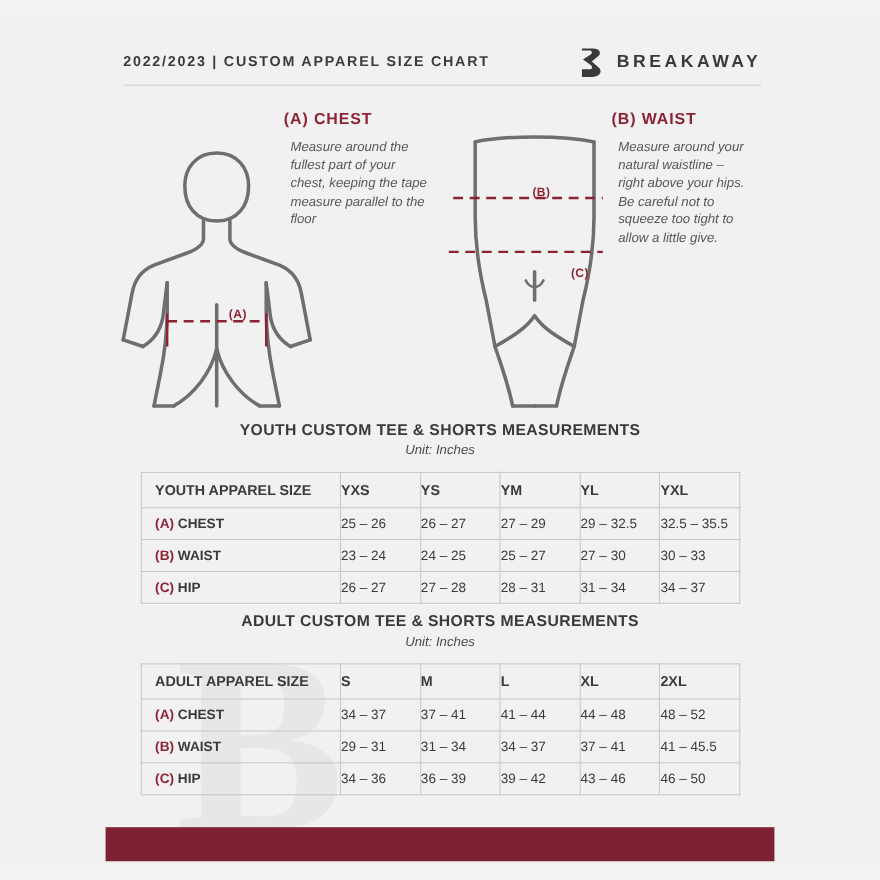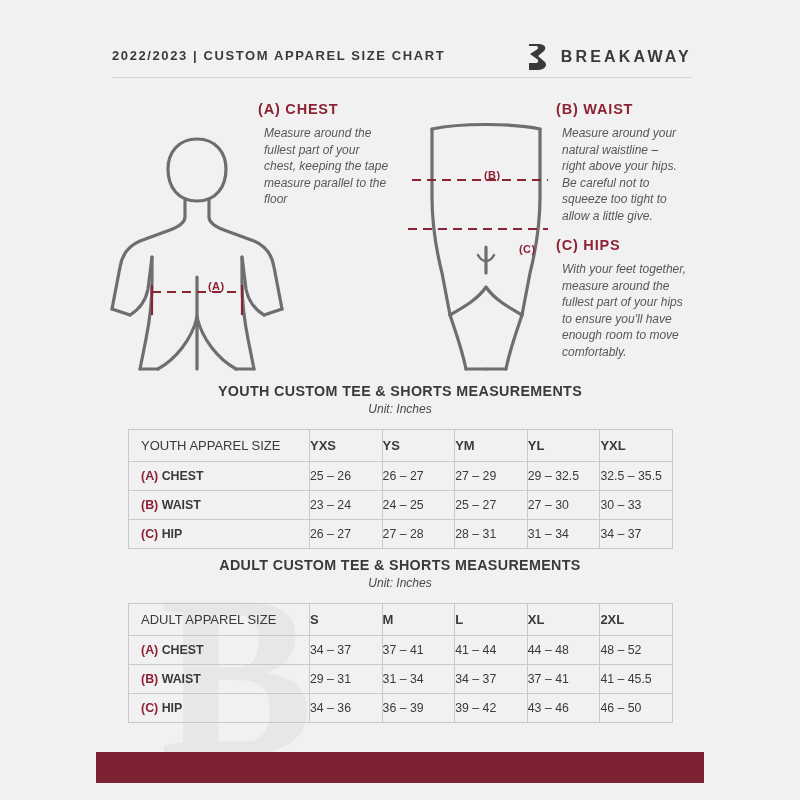--- a/index.html
+++ b/index.html
@@ -167,21 +167,21 @@
   table.size th:first-child, table.size td:first-child {
     text-align: left;
     padding-left: 12px;
     width: 168px;
   }
   table.size thead th {
     font-weight: bold;
     font-size: 13px;
     height: 31px;
   }
-  table.size thead th:first-child { font-weight: normal; }
+  table.size thead th:first-child { font-weight: bold; }
   .rowlabel { font-weight: bold; }
   .rowlabel .tag { color: #8c2335; }
   table.size td.val { font-size: 12.3px; }
 
   .footer-bar {
     position: absolute;
     left: 96px;
     top: 735px;
     width: 608px;
     height: 48px;
@@ -257,24 +257,20 @@
       <span class="label-tag" style="left:519px; top:166px;">(C)</span>
 
       <div class="callout" id="callout-chest">
         <p class="callout-title">(A) CHEST</p>
         <p class="callout-body">Measure around the fullest part of your chest, keeping the tape measure parallel to the floor</p>
       </div>
       <div class="callout" id="callout-waist">
         <p class="callout-title">(B) WAIST</p>
         <p class="callout-body">Measure around your natural waistline – right above your hips. Be careful not to squeeze too tight to allow a little give.</p>
       </div>
-      <div class="callout" id="callout-hips">
-        <p class="callout-title">(C) HIPS</p>
-        <p class="callout-body">With your feet together, measure around the fullest part of your hips to ensure you'll have enough room to move comfortably.</p>
-      </div>
     </div>
 
     <div class="table-block" id="block-youth">
       <p class="tbl-title">YOUTH CUSTOM TEE &amp; SHORTS MEASUREMENTS</p>
       <p class="tbl-unit">Unit: Inches</p>
       <table class="size" id="youth-table">
         <thead>
           <tr>
             <th>YOUTH APPAREL SIZE</th>
             <th>YXS</th>

